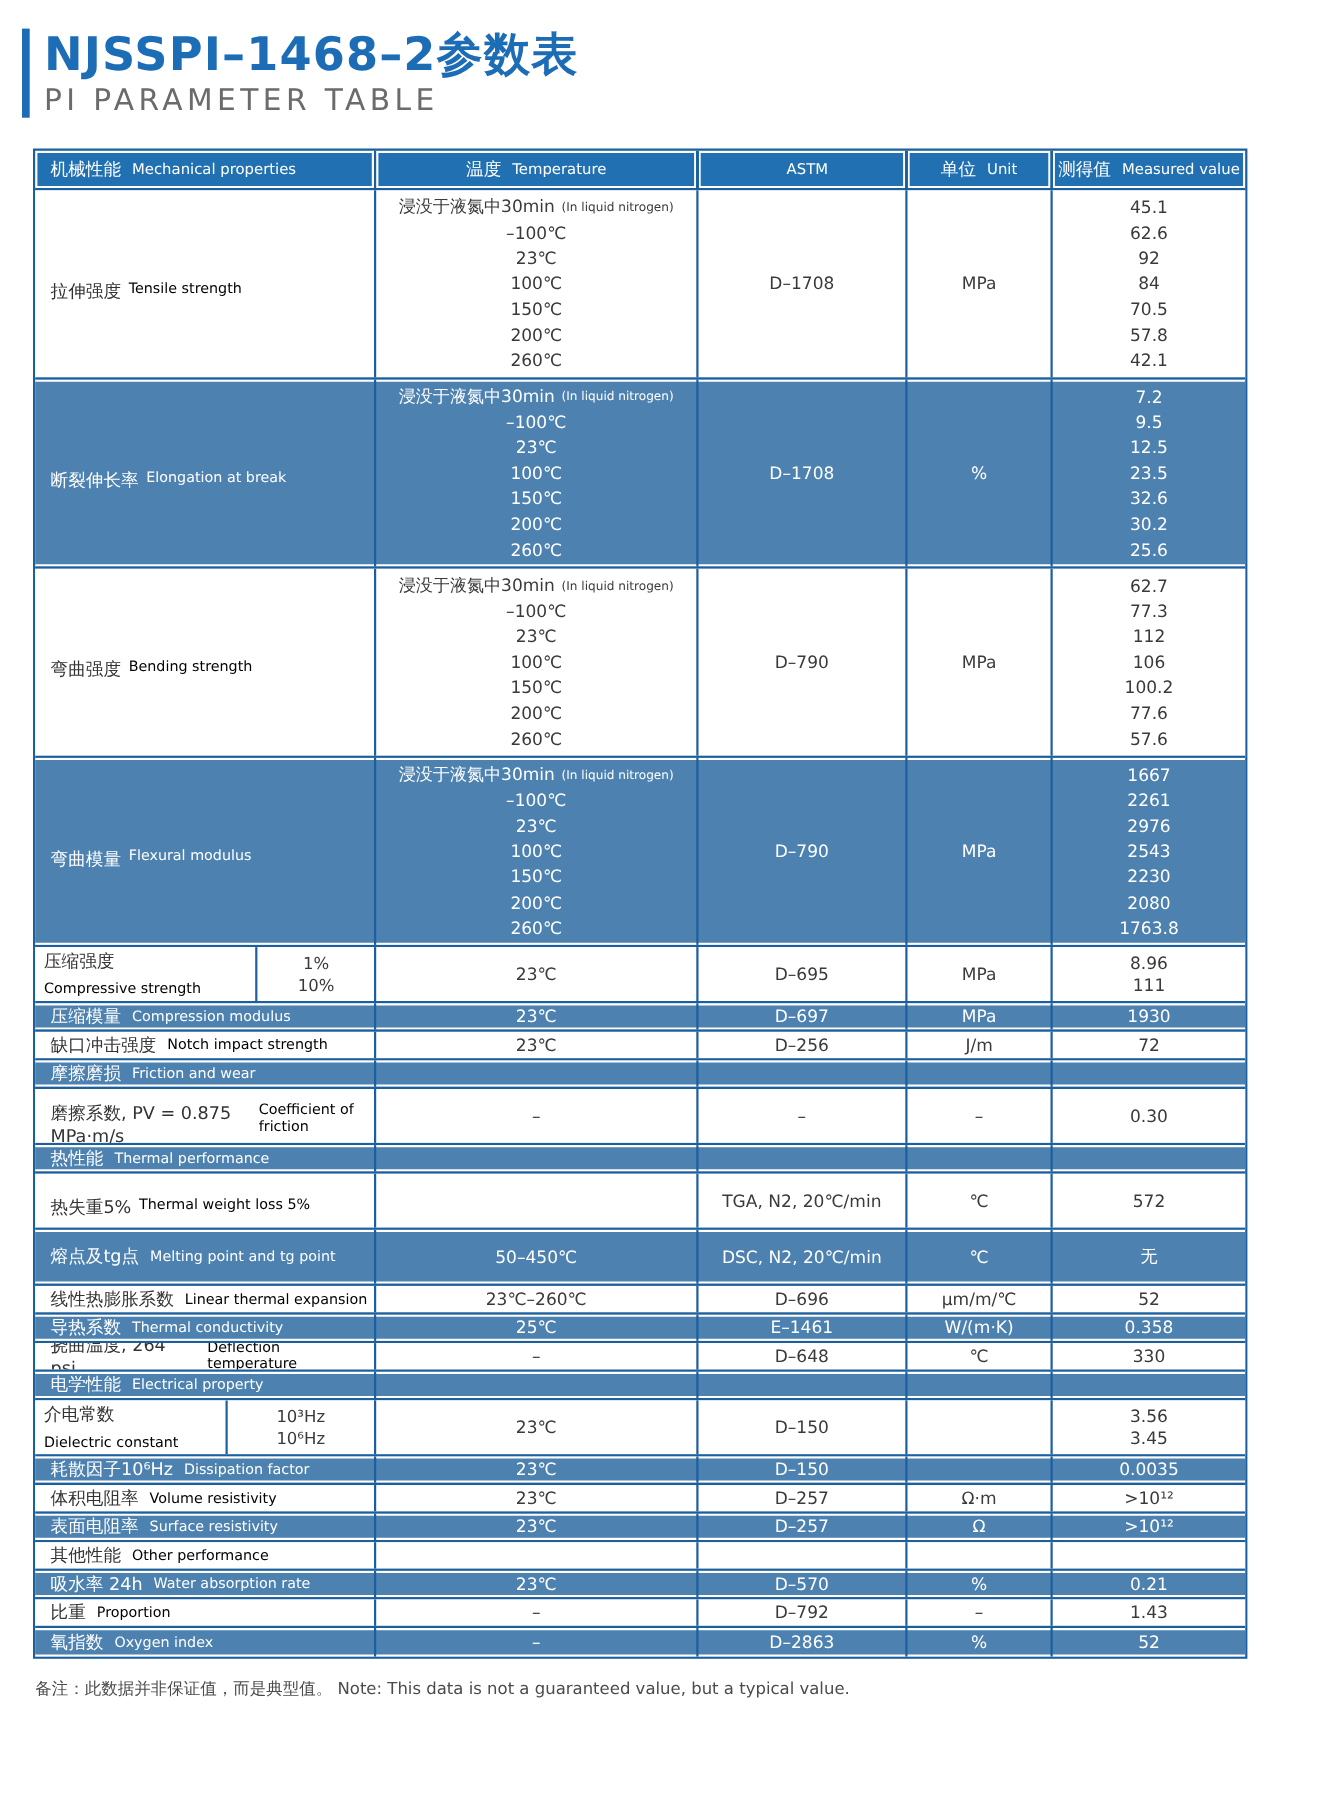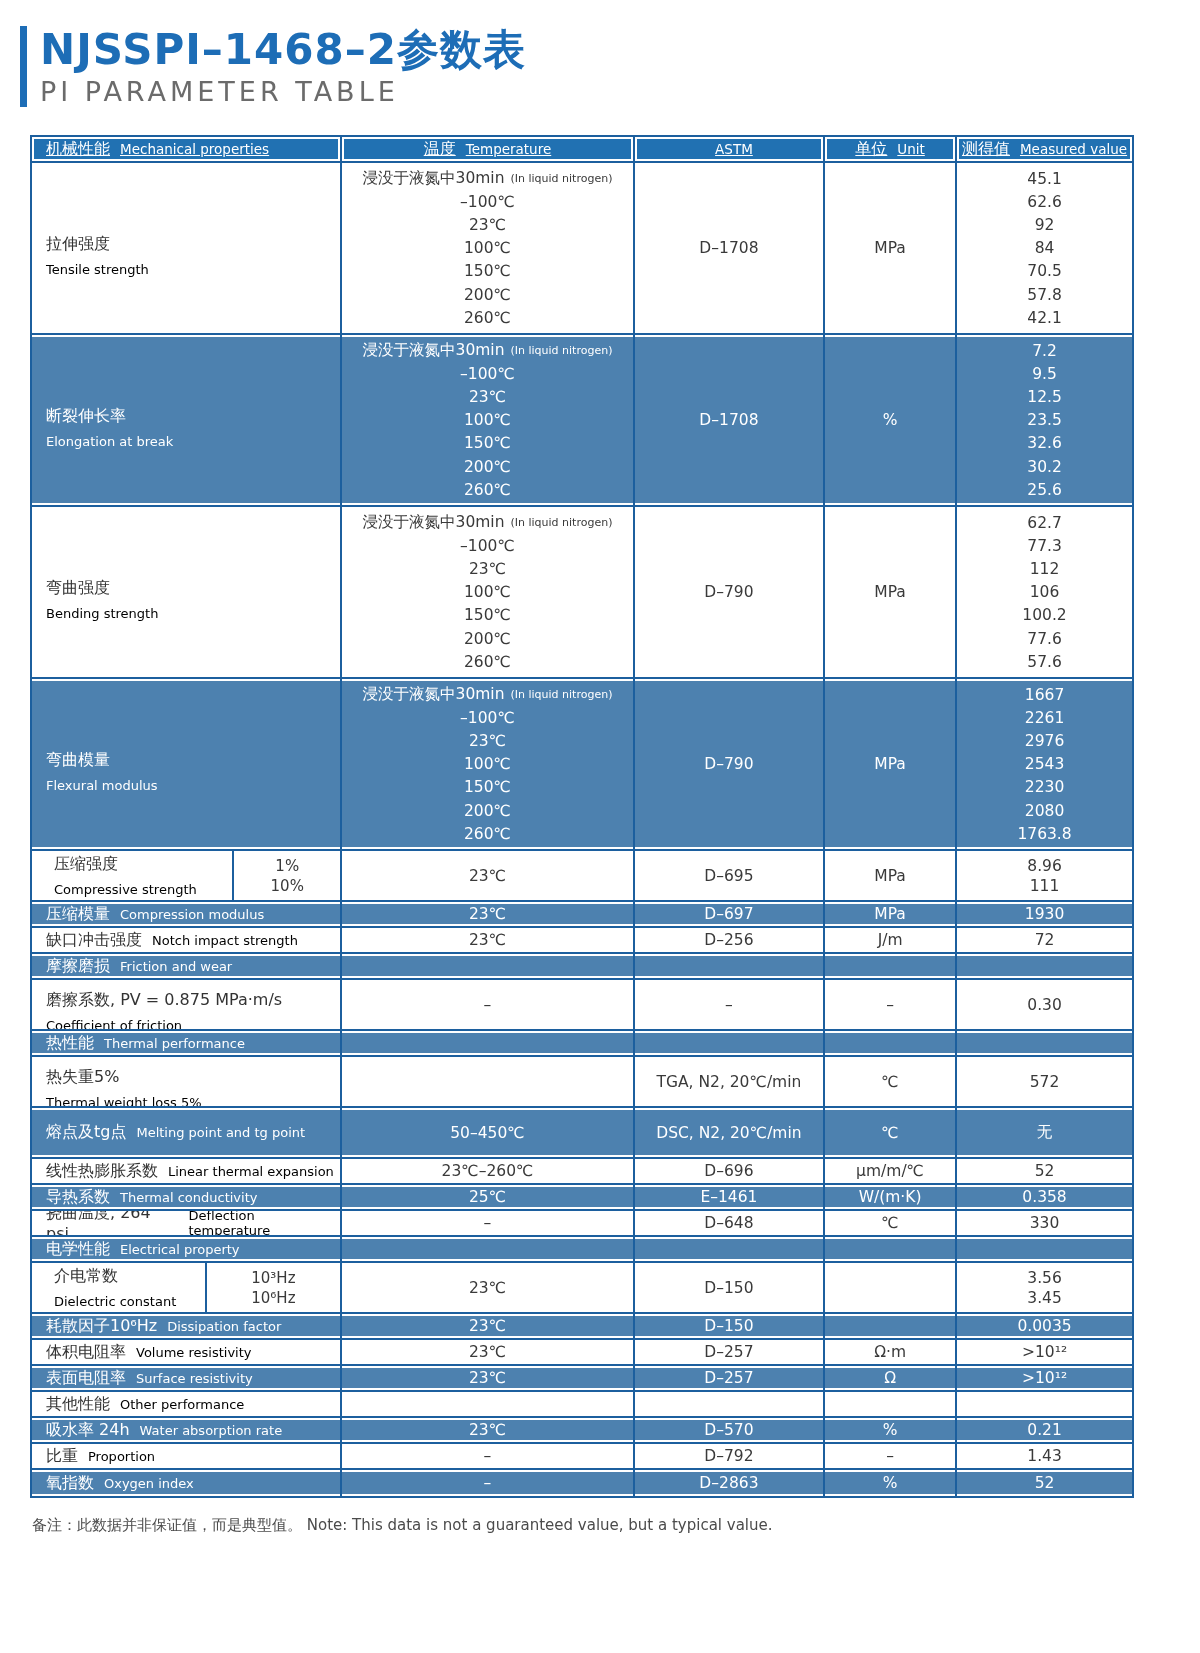--- a/index.html
+++ b/index.html
@@ -26,42 +26,42 @@
   .trow:last-child{border-bottom:none;}
   .trow.blue{background:var(--row-blue);color:#fff;
     box-shadow:inset 0 2px 0 #ffffff, inset 0 -2px 0 #ffffff;}
   .trow.header-row{background:var(--header-blue);color:#fff;box-shadow:none;}
   .header-row .cell{box-shadow:inset 0 0 0 2px #ffffff;}
   .cell{box-sizing:border-box;border-right:2px solid var(--border-blue);
     display:flex;align-items:center;justify-content:center;text-align:center;overflow:hidden;}
   .cell:last-child{border-right:none;}
   .col0{width:28.2%;} .col1{width:26.6%;} .col2{width:17.3%;} .col3{width:12%;} .col4{flex:1;}
   .cell.left{justify-content:flex-start;text-align:left;padding-left:14px;}
-  .h-header{height:26px;text-decoration:underline;}
+  .h-header{height:36px;}
   .h-group{height:172px;}
   .h-double{height:51px;}
   .h-single{height:26px;}
   
   .zh{font-size:16px;color:#333;}
   .en{font-size:13px;color:#000000;}
   .inline .en{margin-left:10px;}
   .blue .zh,.blue .en,.header-row .zh,.header-row .en{color:#fff;}
   .header-row .zh{font-size:16px;}
   .header-row .en{font-size:13.5px;margin-left:10px;}
-  .stack{display:flex;flex-direction:column;align-items:flex-start;justify-content:center;gap:7px;margin-top:14px;}
+  .stack{display:flex;flex-direction:row;align-items:flex-start;justify-content:center;gap:7px;margin-top:14px;}
   .lines{display:flex;flex-direction:column;width:100%;height:100%;padding:4px 0;box-sizing:border-box;}
   .lines .line{flex:1;display:flex;align-items:center;justify-content:center;font-size:15.5px;color:var(--text-dark);}
   .blue .lines .line{color:#fff;}
   .small{font-size:11px;margin-left:6px;}
   .txt{font-size:15.5px;color:var(--text-dark);}
   .blue .txt{color:#fff;}
   
   .cell.split{padding:0;align-items:stretch;}
   .split-left{display:flex;flex-direction:column;justify-content:center;align-items:flex-start;
-    padding-left:22px;gap:7px;box-sizing:border-box;}
+    padding-left:8px;gap:7px;box-sizing:border-box;}
   .split-right{flex:1;border-left:2px solid var(--border-blue);display:flex;flex-direction:column;padding:4px 0;}
   .split-right .subline{flex:1;display:flex;align-items:center;justify-content:center;font-size:15px;color:var(--text-dark);}
   
   .footnote{margin:18px 0 0 32px;font-size:15px;color:#4b4b4b;}
 </style>
 </head>
 <body>
 
 <div class="title-block">
   <div class="title-bar"></div>

